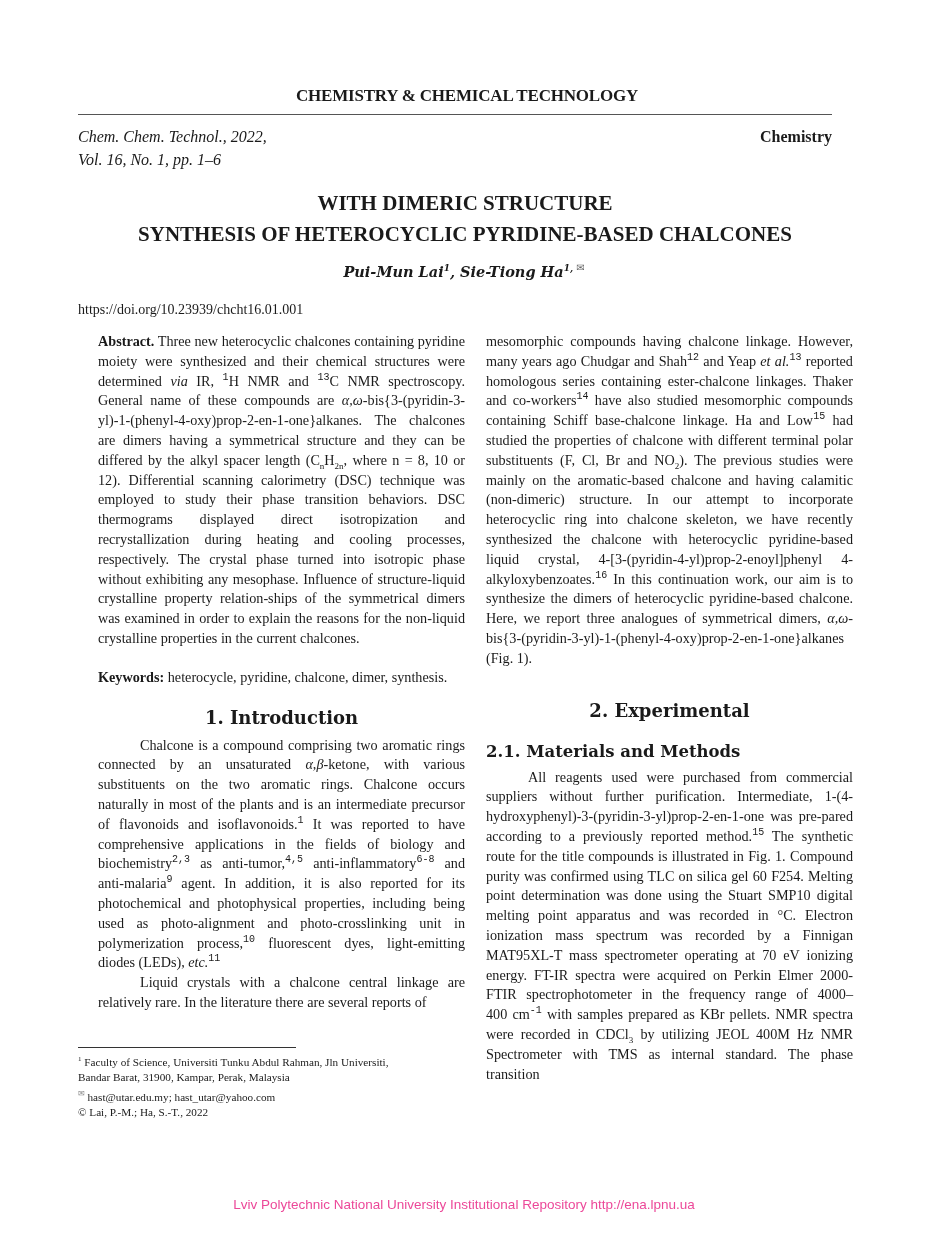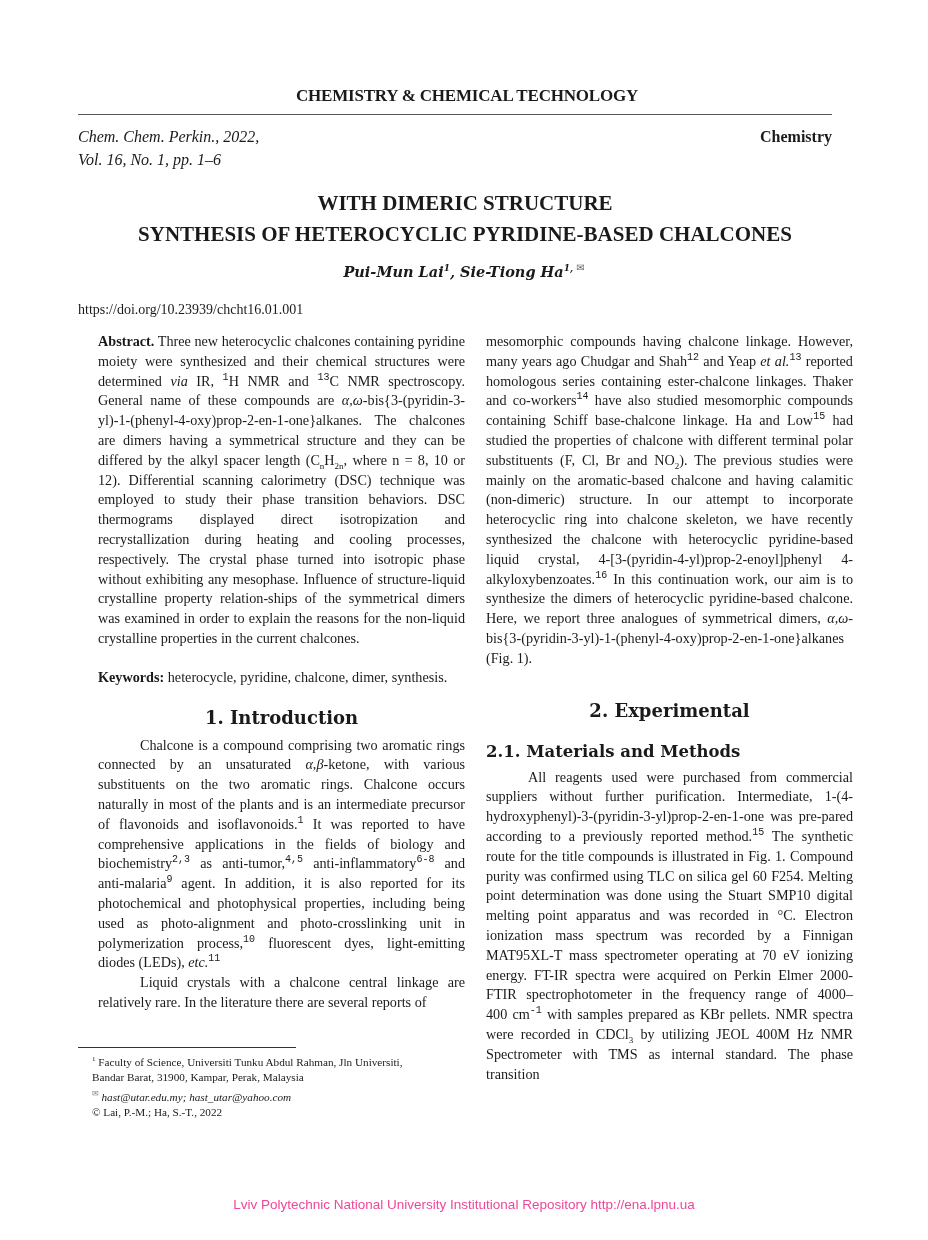--- a/index.html
+++ b/index.html
@@ -25,35 +25,35 @@
   .col sup { font-size: 10px; line-height: 0; font-family: Liberation Mono, monospace; }
   .col sub { font-size: 9px; line-height: 0; }
   .bold-lead { font-weight: bold; }
   .keywords { margin-top: 19px !important; }
   h2.sec { font-family: "DejaVu Serif", serif; font-weight: bold; font-size: 18px; margin: 0; line-height: 24px; text-align: center; }
   h3.sub { font-family: "DejaVu Serif", serif; font-weight: bold; font-size: 16.5px; margin: 0; line-height: 22px; text-align: left; }
   .h-intro { margin-top: 18px !important; margin-bottom: 6px !important; }
   .h-exp { margin-top: 30px !important; }
   .h-mat { margin-top: 18px !important; margin-bottom: 5px !important; }
   .footnote-rule { position: absolute; top: 1047px; left: 78px; width: 218px; border-top: 1px solid #333; }
-  .footnotes { position: absolute; top: 1052px; left: 78px; width: 380px; font-size: 11.2px; line-height: 15.5px; margin-left: 14px; }
+  .footnotes { position: absolute; top: 1052px; left: 78px; width: 380px; font-size: 11.2px; line-height: 15.5px; }
   .footnotes div { white-space: nowrap; }
   .footnotes sup { font-size: 7px; }
-  .footnotes .email { font-style: italic; }
+  .footnotes .email { }
   .footnotes .mail-icon { font-size: 8px; color: #888; vertical-align: super; }
   .repository { position: absolute; top: 1197px; left: 0; width: 928px; text-align: center;
          font-family: "Liberation Sans", sans-serif; font-size: 13.5px; color: #ec4899; }
 </style>
 </head>
 <body>
 
 <div class="journal-title">CHEMISTRY &amp; CHEMICAL TECHNOLOGY</div>
 <div class="header-rule"></div>
 <div class="citation">
-  <div>Chem. Chem. Perkin., 2022,</div>
+  <div>Chem. Chem. Technol., 2022,</div>
   <div>Vol. 16, No. 1, pp. 1–6</div>
 </div>
 <div class="section-label">Chemistry</div>
 
 <div class="paper-title">
   <div>WITH DIMERIC STRUCTURE</div>
   <div>SYNTHESIS OF HETEROCYCLIC PYRIDINE-BASED CHALCONES</div>
 </div>
 
 <div class="authors">

